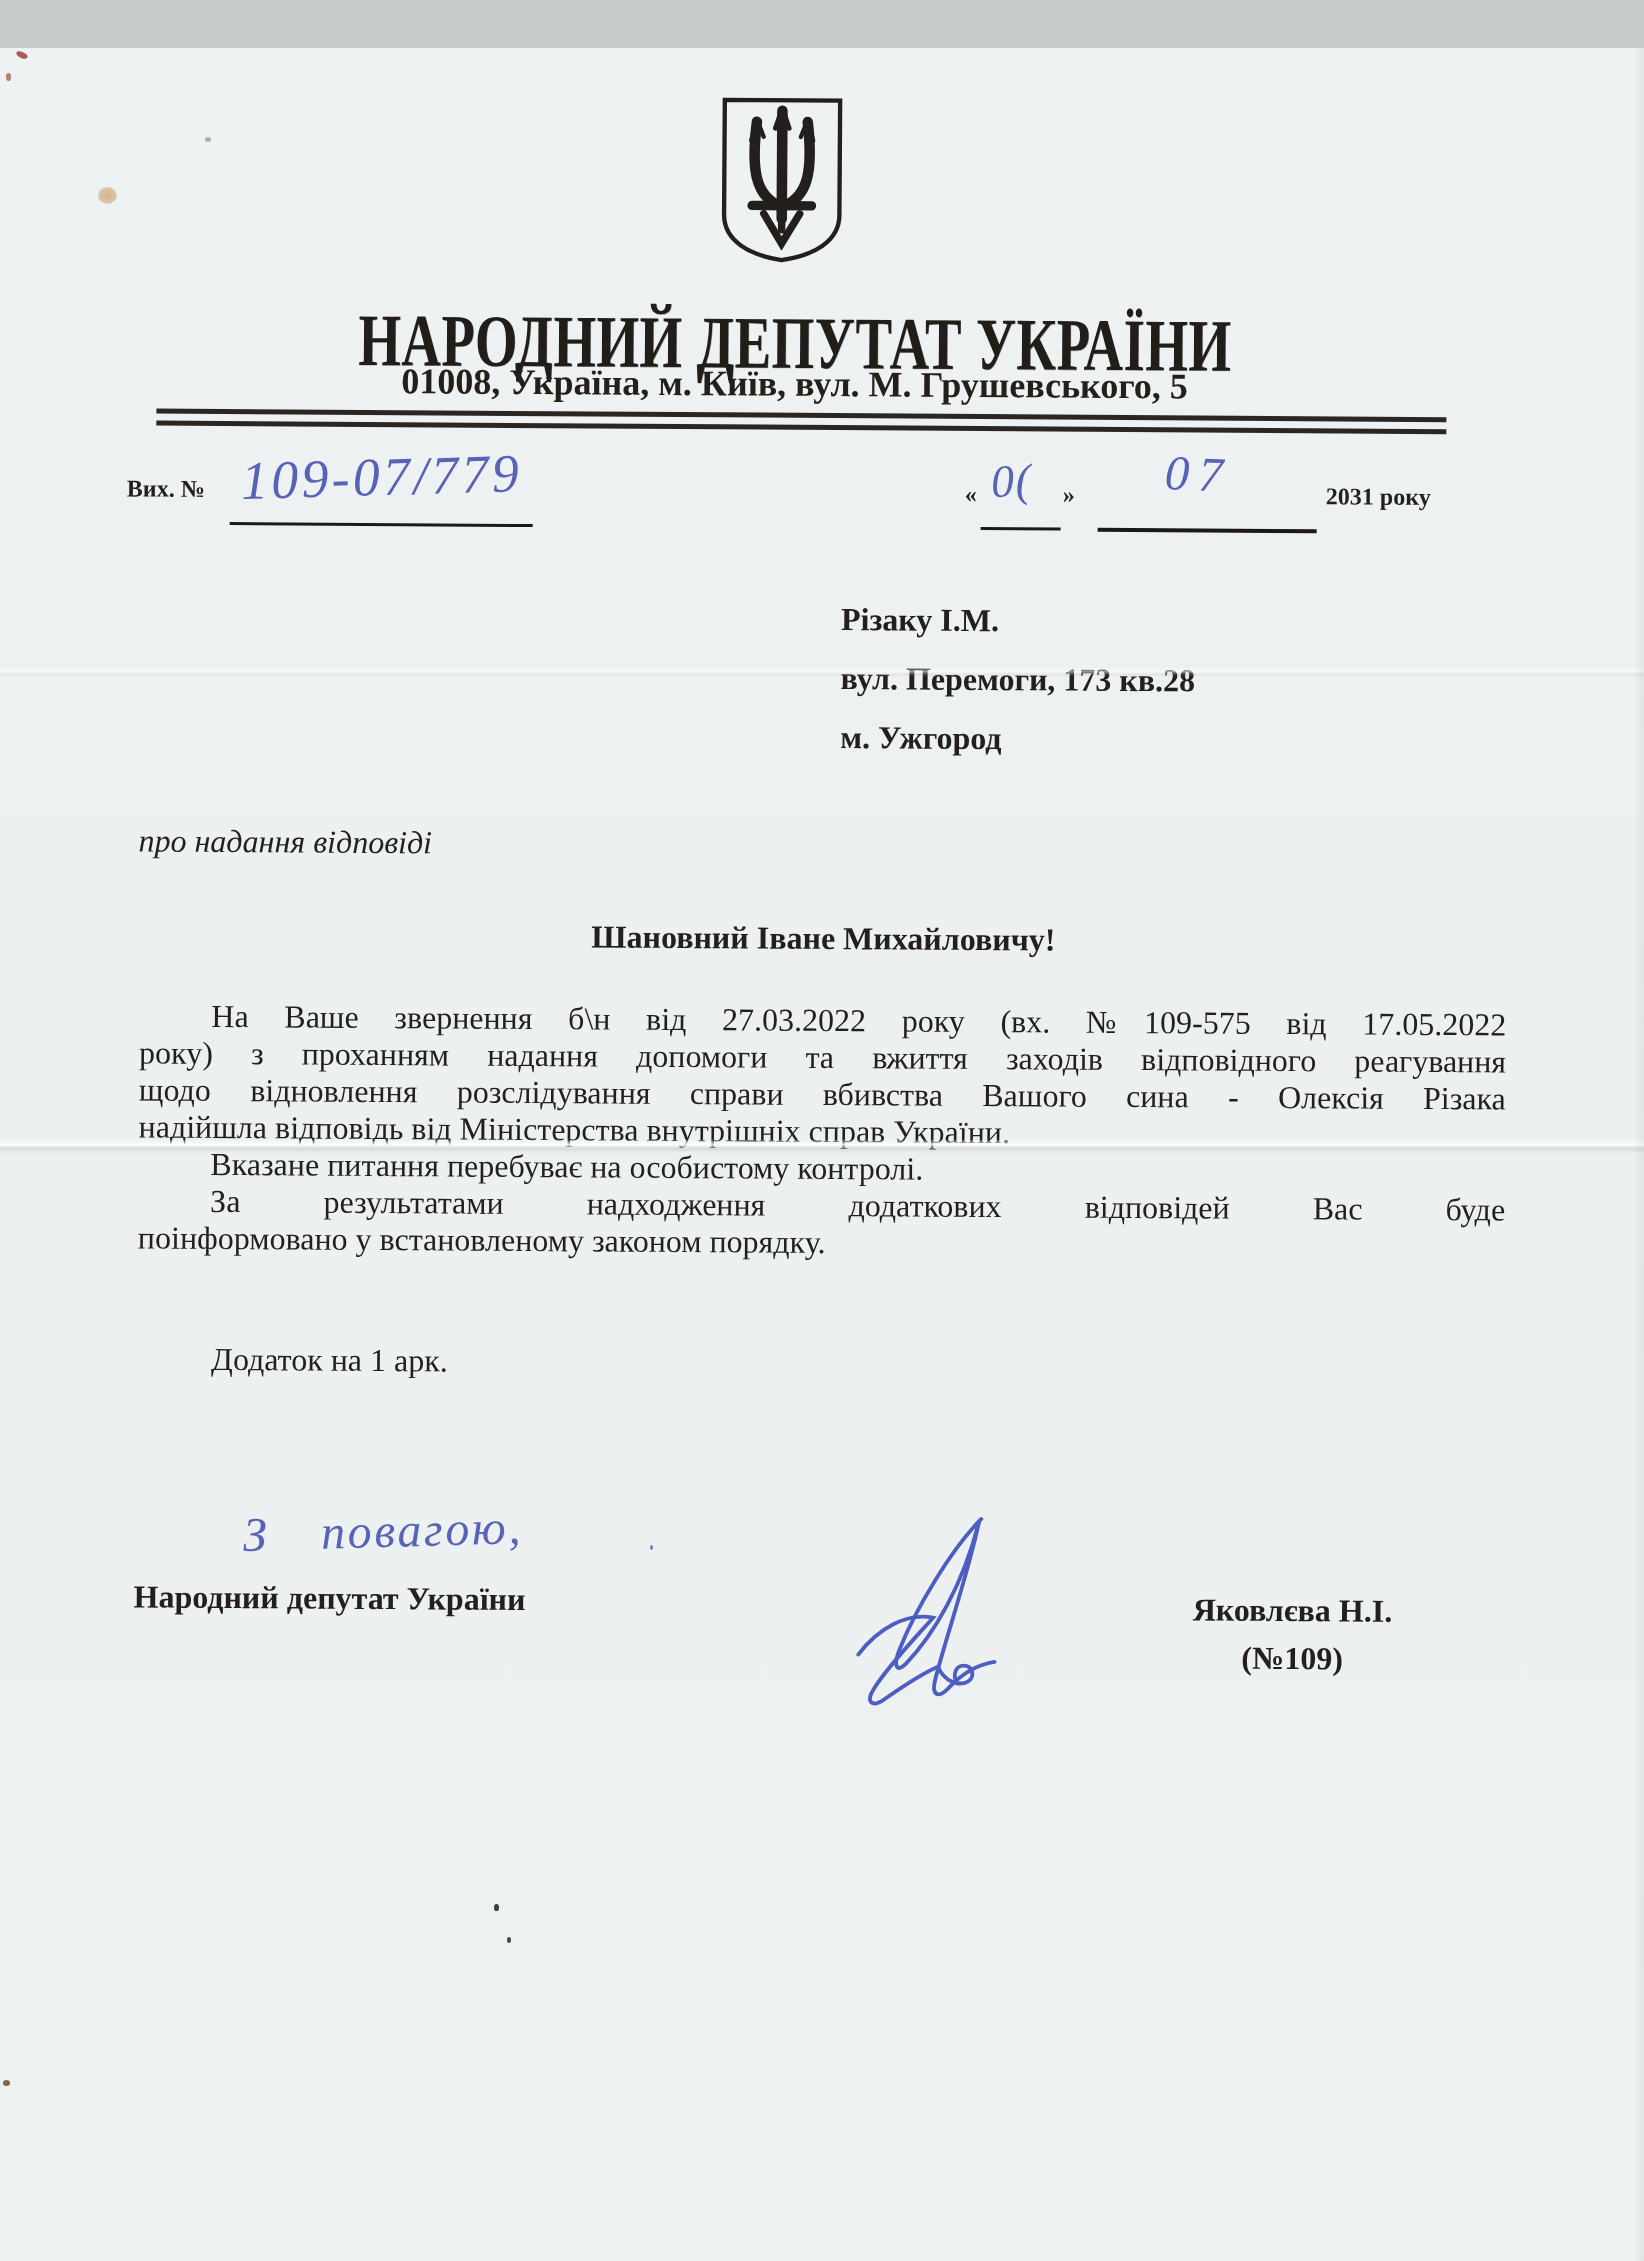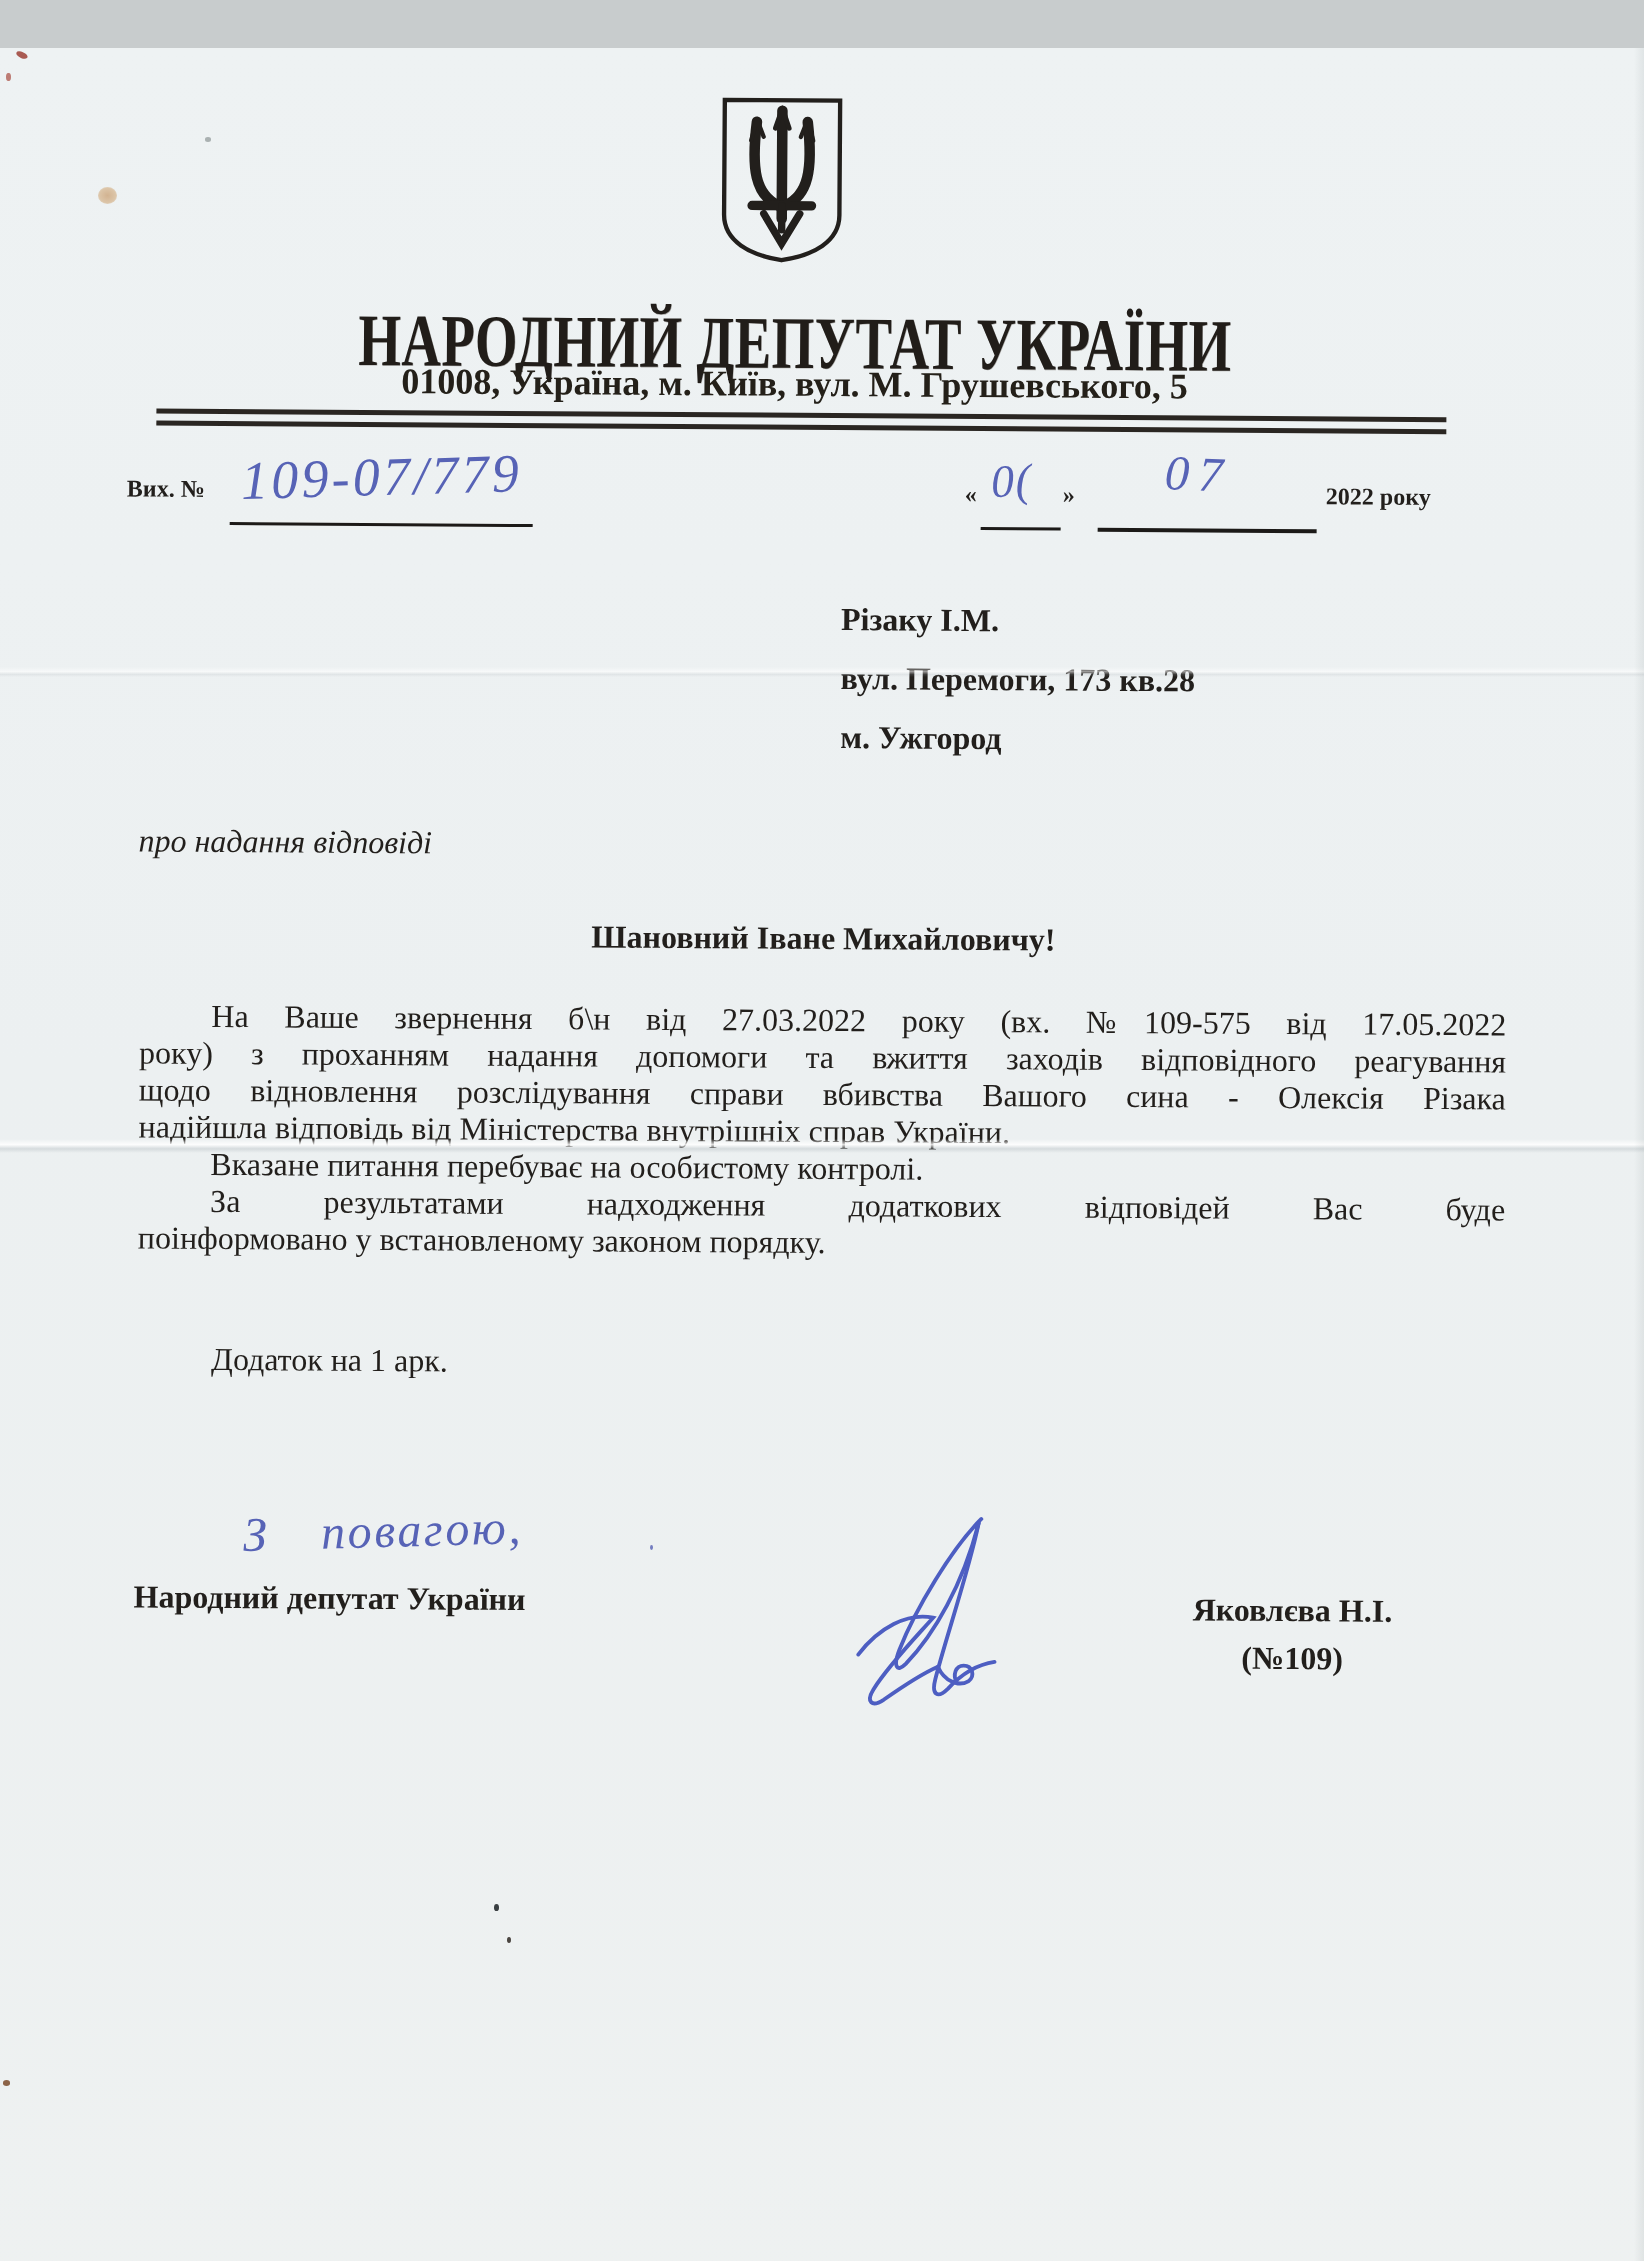--- a/index.html
+++ b/index.html
@@ -118,21 +118,21 @@
     <div class="ref-label b50">Вих. №</div>
     <div class="ref-line"></div>
     <div class="hand ref-hand">109-07/779</div>
 
     <div class="q-open b50">«</div>
     <div class="day-line"></div>
     <div class="hand day-hand">0(</div>
     <div class="q-close b50">»</div>
     <div class="month-line"></div>
     <div class="hand month-hand">07</div>
-    <div class="year-text b50">2022 року</div>
+    <div class="year-text b50">2031 року</div>
 
     <div class="recipient">
       <div>Різаку І.М.</div>
       <div>вул. Перемоги, 173 кв.28</div>
       <div>м. Ужгород</div>
     </div>
 
     <div class="subject">про надання відповіді</div>
     <div class="salutation">Шановний Іване Михайловичу!</div>
 

